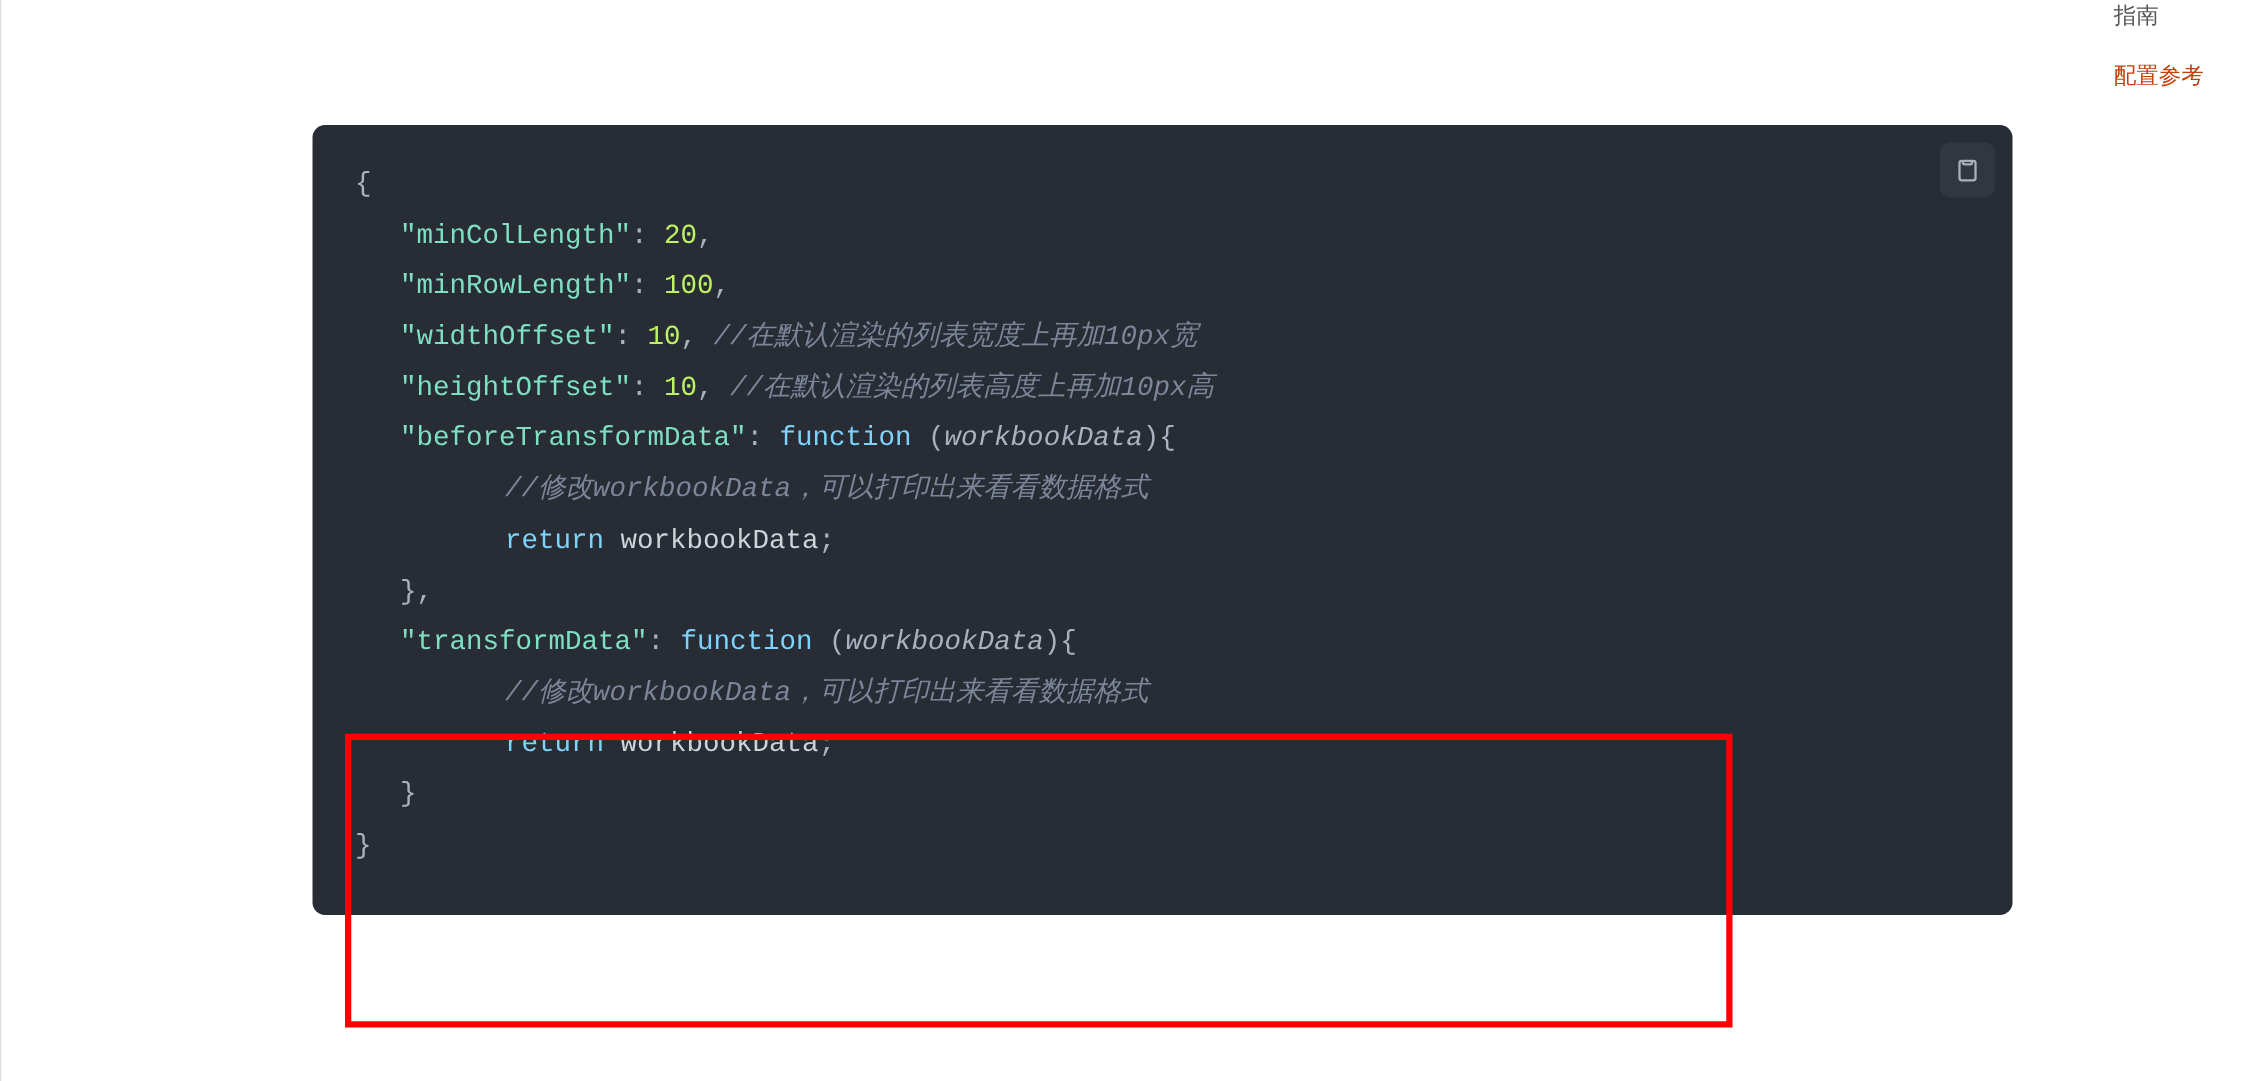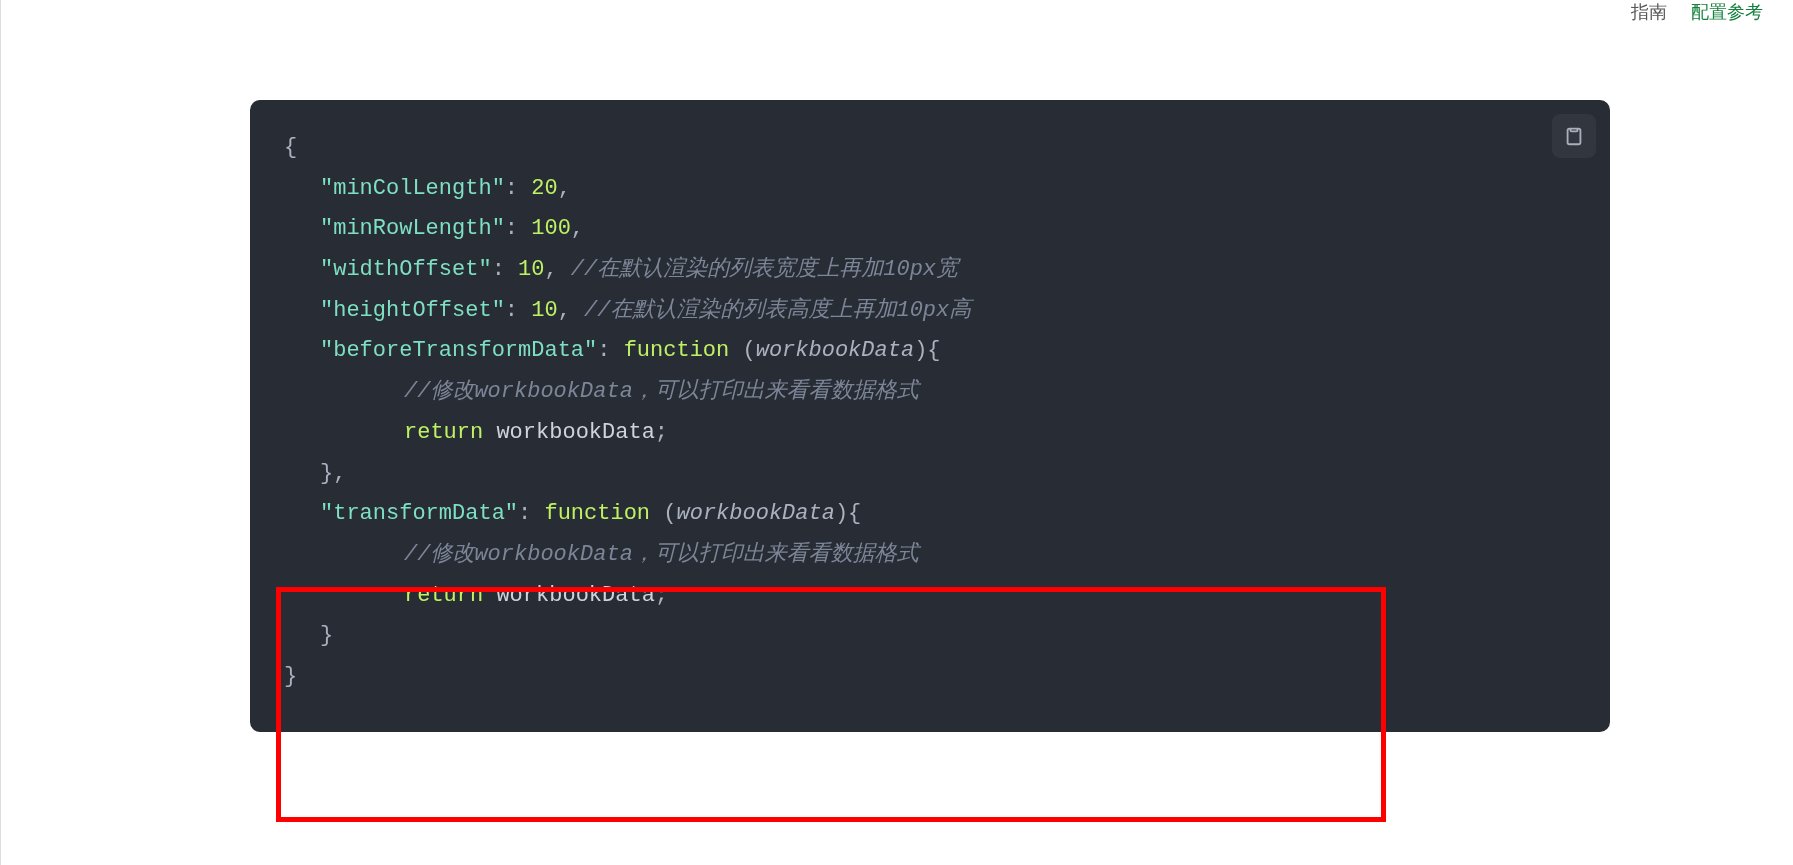--- a/index.html
+++ b/index.html
@@ -14,23 +14,24 @@
   }
   .topbar {
     position: absolute;
     top: 0;
     right: 0;
     display: flex;
     gap: 24px;
     padding: 0 30px 0 0;
     font-size: 18px;
     align-items: flex-start;
+    flex-direction: column;
   }
   .topbar span { color: #555; }
-  .topbar .active { color: #15803d; font-weight: 500; }
+  .topbar .active { color: #c2410c; font-weight: 500; }
   .code-container {
     position: absolute;
     left: 250px;
     top: 100px;
     width: 1360px;
     background: #282c34;
     border-radius: 10px;
     padding: 28px 34px 34px 34px;
     font-family: Consolas, "Courier New", monospace;
     font-size: 22px;
@@ -51,21 +52,21 @@
     cursor: pointer;
   }
   .copy-btn svg { width: 22px; height: 22px; stroke: #aab0bb; fill: none; stroke-width: 2;}
   pre { margin: 0; white-space: pre; font-family: inherit; }
   .ind1 { padding-left: 36px; display: block; position: relative;}
   .ind2 { padding-left: 120px; display: block; font-family: Liberation Mono, monospace;}
   .p  { color: #abb2bf; }     
   .k  { color: #7ee0c2; }     
   .n  { color: #bef264; }     
   .c  { color: #7c8698; font-style: italic; } 
-  .fn { color: #bef264; }     
+  .fn { color: #7dd3fc; }     
   .arg{ color: #abb2bf; font-style: italic; } 
   .id { color: #cfd3da; }     
   .redbox {
     position: absolute;
     border: 5px solid #ff0000;
     left: 276px;
     top: 587px;
     width: 1110px;
     height: 235px;
     pointer-events: none;

